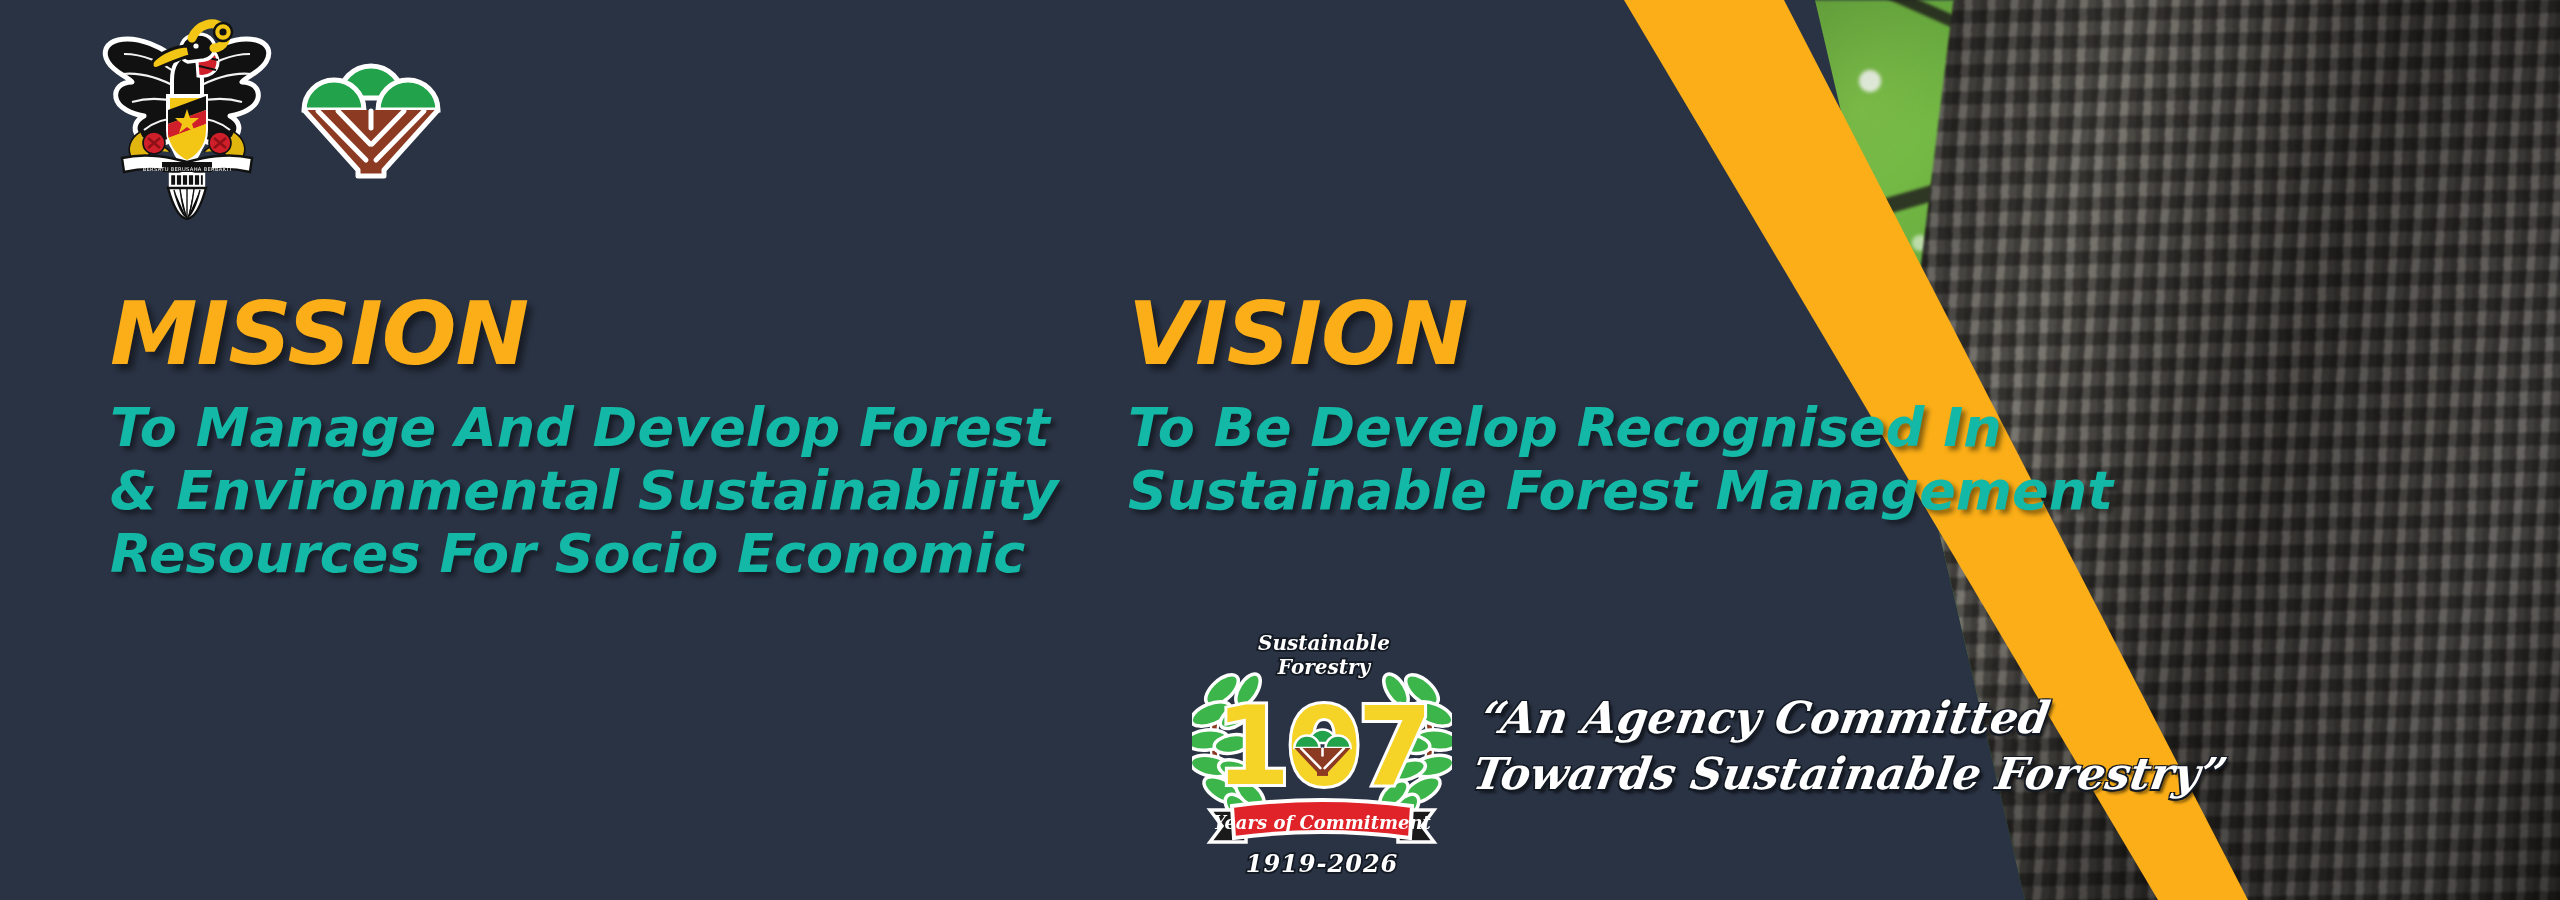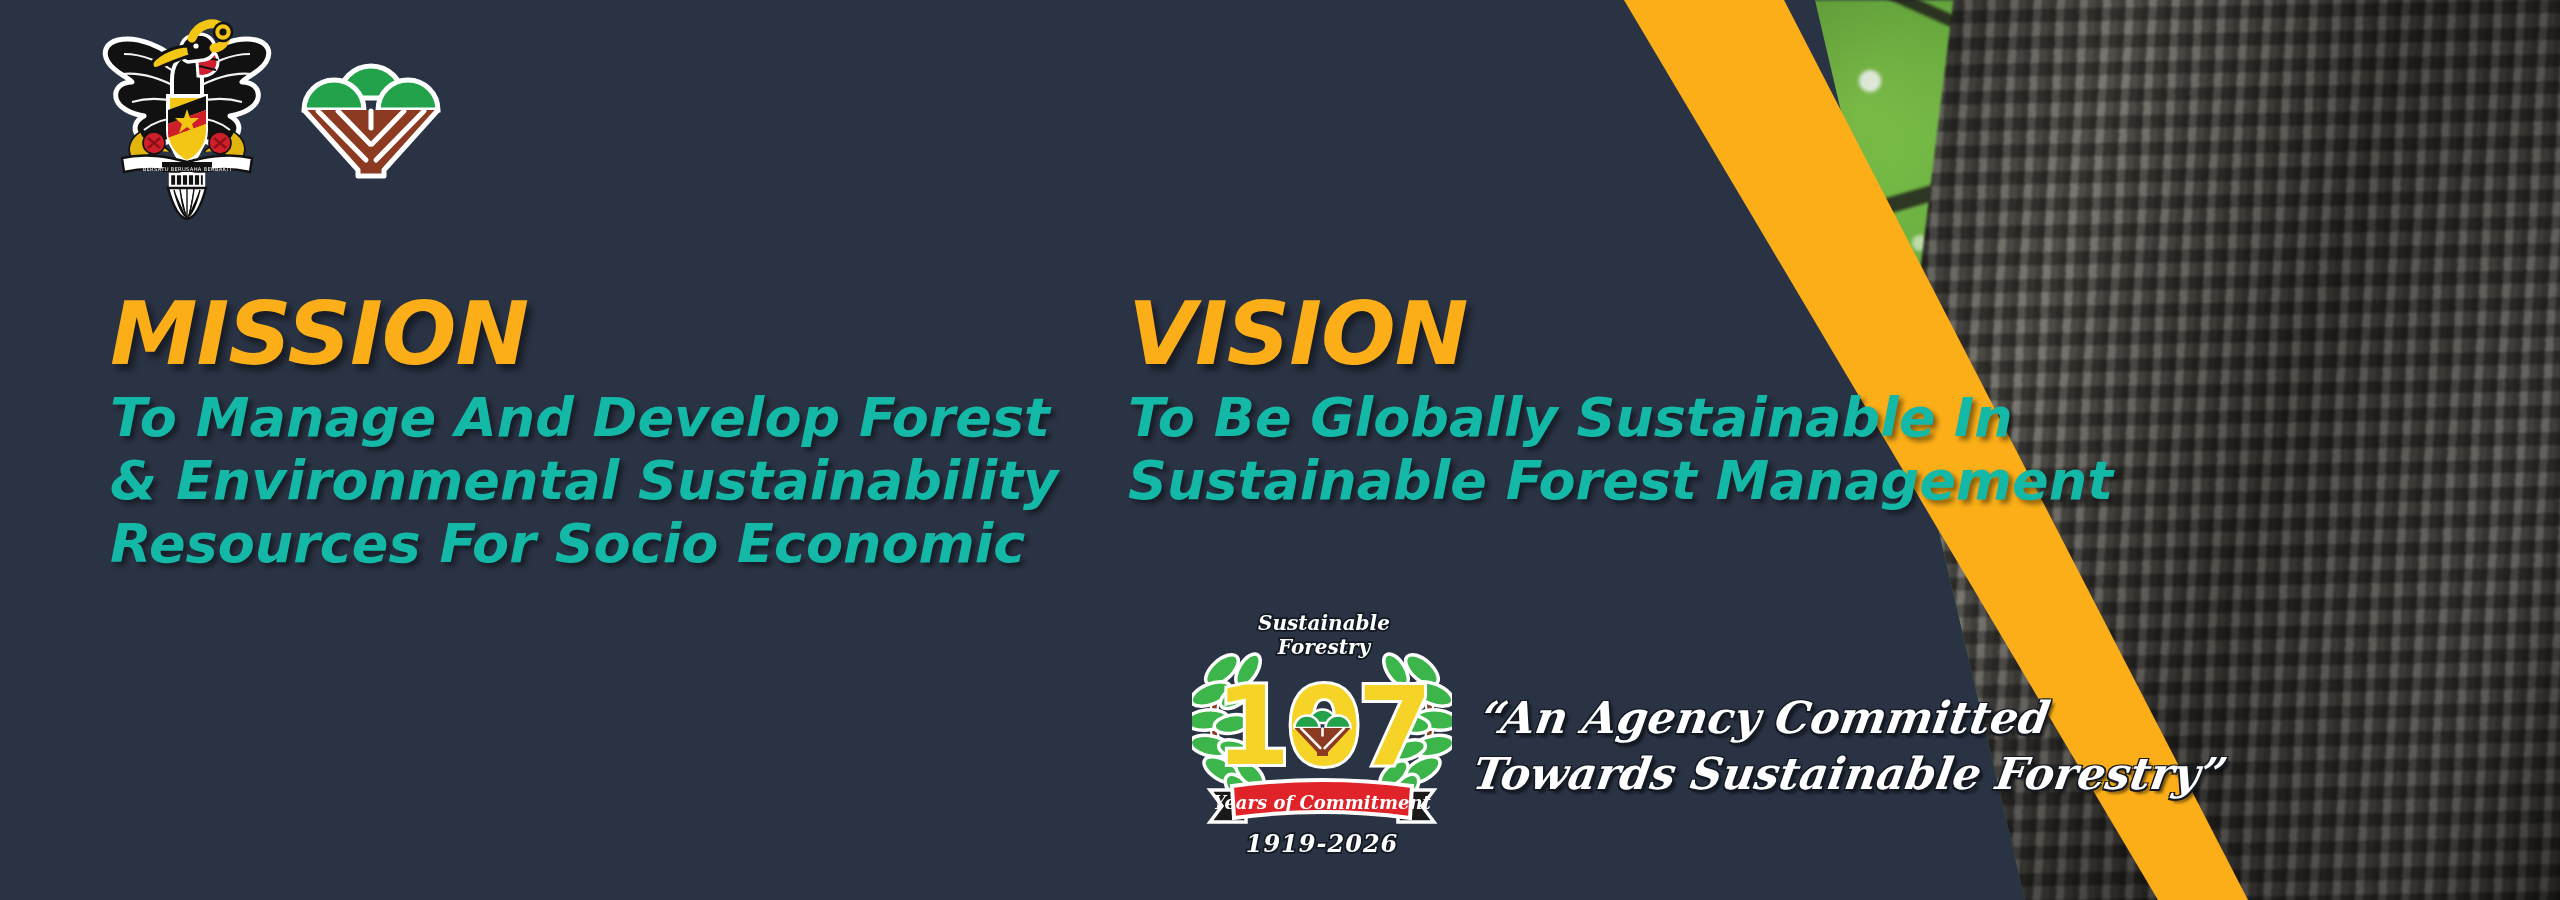--- a/index.html
+++ b/index.html
@@ -75,32 +75,32 @@
   .logo-row{position:absolute;left:92px;top:10px;display:flex;align-items:flex-start;gap:14px;}
   .crest{width:190px;height:210px;display:block;}
   .treelogo{width:150px;height:170px;display:block;}
 
   
   .mission-block{position:absolute;left:110px;top:290px;width:920px;}
   .vision-block{position:absolute;left:1128px;top:290px;width:960px;}
 
   .head{
     font-size:88px;font-weight:700;font-style:italic;
-    color:#fbae17;line-height:1;letter-spacing:-1px;margin:0 0 8px 0;
+    color:#fbae17;line-height:1;letter-spacing:-1px;margin:0 0 18px 0;
     text-shadow:5px 6px 6px rgba(0,0,0,.45);
     white-space:nowrap;
   }
   .body-line{
     font-size:54px;font-weight:700;font-style:italic;color:#14b8a6;
     line-height:1.17;white-space:nowrap;
     text-shadow:4px 4px 5px rgba(0,0,0,.45);
   }
 
   
-  .badge{position:absolute;left:1192px;top:598px;width:260px;height:262px;}
+  .badge{position:absolute;left:1192px;top:618px;width:260px;height:262px;}
   .badge svg{display:block;width:100%;height:100%;}
 
   
   .tagline{
     position:absolute;left:1478px;top:690px;width:620px;
     font-family:"DejaVu Serif","Liberation Serif",serif;
     font-style:italic;font-weight:700;
     color:#ffffff;font-size:44px;line-height:1.28;
     transform:skewX(-9deg);
     text-shadow:
@@ -238,21 +238,21 @@
 
   <div class="mission-block">
     <div class="head">MISSION</div>
     <div class="body-line">To Manage And Develop Forest</div>
     <div class="body-line">&amp; Environmental Sustainability</div>
     <div class="body-line">Resources For Socio Economic</div>
   </div>
 
   <div class="vision-block">
     <div class="head">VISION</div>
-    <div class="body-line">To Be Globally Sustainable In</div>
+    <div class="body-line">To Be Develop Recognised In</div>
     <div class="body-line">Sustainable Forest Management</div>
   </div>
 
   <div class="badge">
     <svg viewBox="0 0 260 262">
 
       <g>
         <path d="M40 60 C14 100 14 158 52 196" fill="none" stroke="#ffffff" stroke-width="9"></path>
         <path d="M40 60 C14 100 14 158 52 196" fill="none" stroke="#8c3b22" stroke-width="4.5"></path>
         <g fill="#3cb54a" stroke="#ffffff" stroke-width="3.5">

